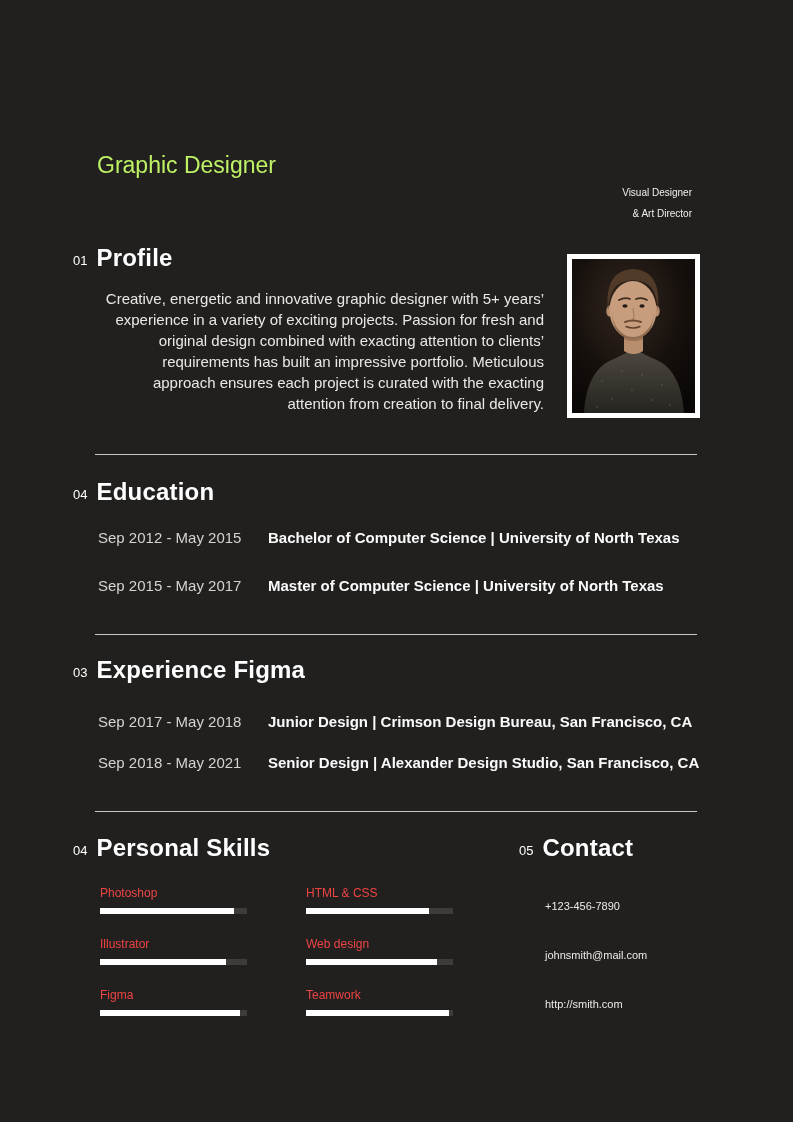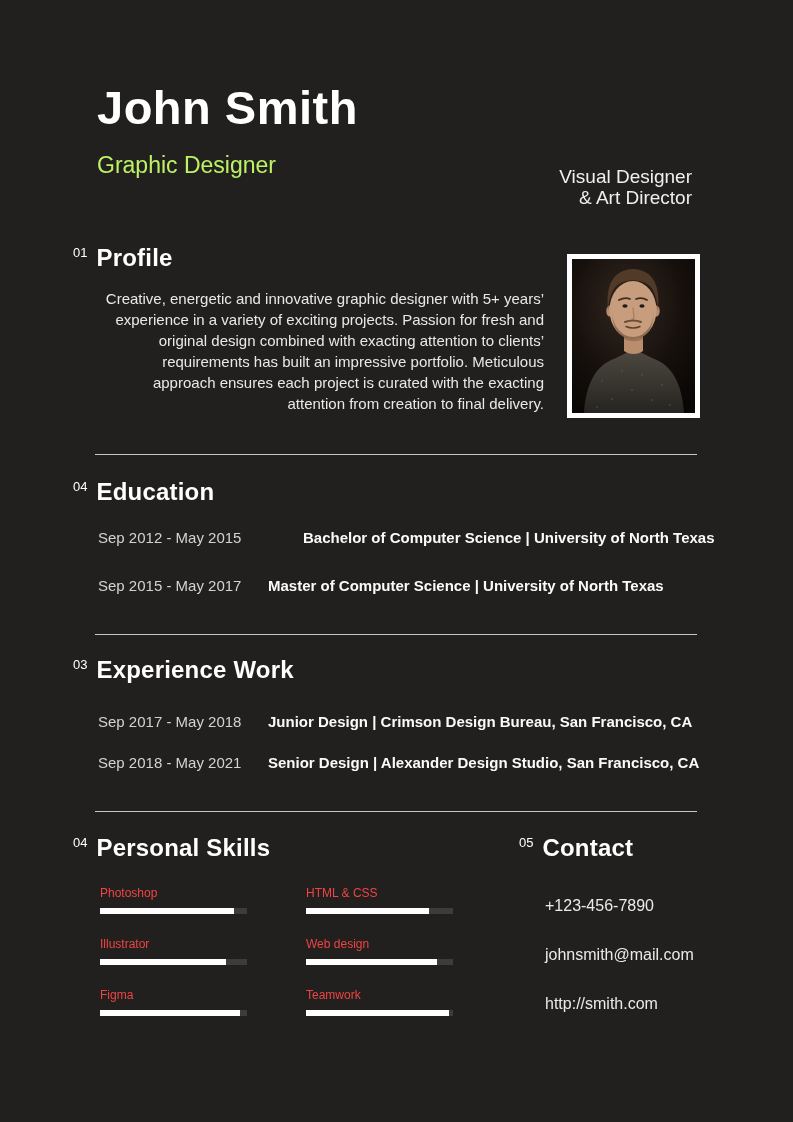--- a/index.html
+++ b/index.html
@@ -8,63 +8,62 @@
     width:793px;height:1122px;
     background:#21201f;
     font-family:"Liberation Sans", sans-serif;
     color:#ffffff;
     overflow:hidden;
   }
   .abs{position:absolute;}
 
   .name{left:97px;top:79px;font-size:47px;font-weight:700;letter-spacing:.5px;line-height:58px;color:#fff;}
   .subtitle{left:97px;top:150px;font-size:23px;font-weight:400;line-height:30px;color:#bef264;}
-  .tagline{right:101px;top:166px;font-size:19px;line-height:21px;text-align:right;color:#f0efed;font-weight:400;}
+  .tagline{right:101px;top:182px;font-size:10px;line-height:21px;text-align:right;color:#f0efed;font-weight:400;}
 
   .sec-head{display:flex;align-items:flex-start;}
-  .sec-num{font-size:13px;line-height:13px;margin-right:9px;margin-top:1px;color:#fff;font-weight:400;}
+  .sec-num{font-size:13px;line-height:13px;margin-right:9px;margin-top:9px;color:#fff;font-weight:400;}
   .sec-title{font-size:24px;font-weight:700;line-height:26px;letter-spacing:.2px;color:#fff;}
 
   .head-profile{left:73px;top:245px;}
   .head-education{left:73px;top:479px;}
   .head-experience{left:73px;top:657px;}
   .head-skills{left:73px;top:835px;}
   .head-contact{left:519px;top:835px;}
 
   .profile-body{left:97px;top:288px;width:447px;font-size:15px;line-height:21px;color:#eae8e6;margin:0;text-align:right;}
 
   .photo{left:567px;top:254px;width:133px;height:164px;border:5px solid #ffffff;box-sizing:border-box;background:#0b0806;}
   .photo svg{display:block;width:123px;height:154px;}
 
   .divider{left:95px;width:602px;height:1px;background:#c8c6c4;}
   .d1{top:454px;} .d2{top:634px;} .d3{top:811px;}
 
   .row{display:flex;left:98px;font-size:15px;line-height:19px;}
   .row .dates{width:170px;flex:0 0 170px;color:#d5d3d1;font-weight:400;}
   .row .rtitle{color:#fbfafa;font-weight:700;white-space:nowrap;}
-  .edu-r1{top:528px;gap:35px;} .edu-r2{top:576px;}
+  .edu-r1{top:528px;} .edu-r2{top:576px;}
   .exp-r1{top:705px;margin-top:7px;} .exp-r2{top:753px;}
 
   .skill-col{width:147px;}
   .col1{left:100px;top:884px;}
   .col2{left:306px;top:884px;}
   .skill{margin-bottom:21px;}
   .slabel{font-size:12px;line-height:18px;color:#ef4444;margin-bottom:6px;}
   .sbar{width:100%;height:6px;background:#3e3c3b;}
   .sfill{height:100%;background:#ffffff;}
 
   .contact-list{left:545px;top:897px;}
-  .citem{font-size:16px;line-height:18px;color:#eceae8;margin-bottom:31px;}
+  .citem{font-size:11px;line-height:18px;color:#eceae8;margin-bottom:31px;}
 </style>
 </head>
 <body>
 
 <div class="page">
 
-  <h1 class="abs name" style="margin:0;">John Smith</h1>
   <div class="abs subtitle">Graphic Designer</div>
 
   <div class="abs tagline">
     <div>Visual Designer</div>
     <div>&amp; Art Director</div>
   </div>
 
   <div class="abs sec-head head-profile">
     <span class="sec-num">01</span>
     <span class="sec-title">Profile</span>
@@ -136,21 +135,21 @@
   </div>
   <div class="abs row edu-r2">
     <span class="dates">Sep 2015 - May 2017</span>
     <span class="rtitle">Master of Computer Science | University of North Texas</span>
   </div>
 
   <div class="abs divider d2"></div>
 
   <div class="abs sec-head head-experience">
     <span class="sec-num">03</span>
-    <span class="sec-title">Experience Work</span>
+    <span class="sec-title">Experience Figma</span>
   </div>
   <div class="abs row exp-r1">
     <span class="dates">Sep 2017 - May 2018</span>
     <span class="rtitle">Junior Design | Crimson Design Bureau, San Francisco, CA</span>
   </div>
   <div class="abs row exp-r2">
     <span class="dates">Sep 2018 - May 2021</span>
     <span class="rtitle">Senior Design | Alexander Design Studio, San Francisco, CA</span>
   </div>
 

